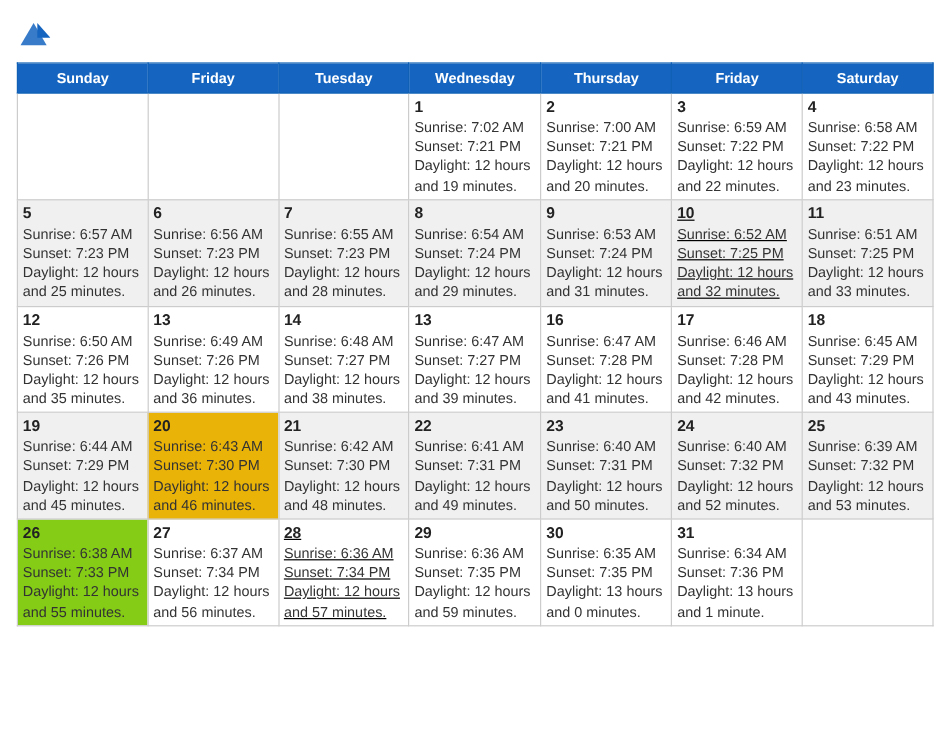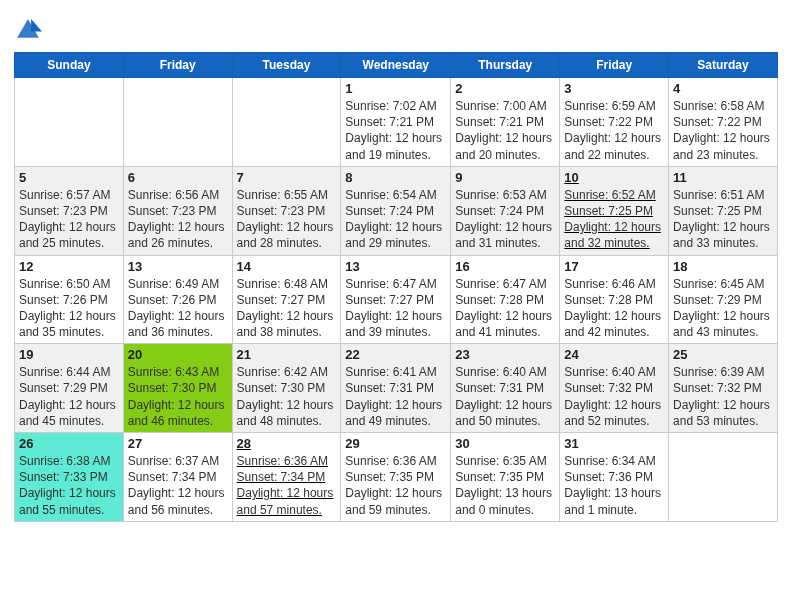--- a/index.html
+++ b/index.html
@@ -217,21 +217,21 @@
           <td style="background: rgb(255, 255, 255);">
             <span class="day-number">18</span>
             <div class="day-info">Sunrise: 6:45 AM<br>Sunset: 7:29 PM<br>Daylight: 12 hours and 43 minutes.</div>
           </td>
         </tr>
         <tr>
           <td style="background: rgb(240, 240, 240); margin-left: 24px;">
             <span class="day-number">19</span>
             <div class="day-info">Sunrise: 6:44 AM<br>Sunset: 7:29 PM<br>Daylight: 12 hours and 45 minutes.</div>
           </td>
-          <td style="background: #84cc16;">
+          <td style="background: #eab308;">
             <span class="day-number">20</span>
             <div class="day-info">Sunrise: 6:43 AM<br>Sunset: 7:30 PM<br>Daylight: 12 hours and 46 minutes.</div>
           </td>
           <td style="background: rgb(240, 240, 240);">
             <span class="day-number">21</span>
             <div class="day-info">Sunrise: 6:42 AM<br>Sunset: 7:30 PM<br>Daylight: 12 hours and 48 minutes.</div>
           </td>
           <td style="background: rgb(240, 240, 240);">
             <span class="day-number">22</span>
             <div class="day-info">Sunrise: 6:41 AM<br>Sunset: 7:31 PM<br>Daylight: 12 hours and 49 minutes.</div>
@@ -243,21 +243,21 @@
           <td style="background: rgb(240, 240, 240);">
             <span class="day-number">24</span>
             <div class="day-info">Sunrise: 6:40 AM<br>Sunset: 7:32 PM<br>Daylight: 12 hours and 52 minutes.</div>
           </td>
           <td style="background: rgb(240, 240, 240);">
             <span class="day-number">25</span>
             <div class="day-info">Sunrise: 6:39 AM<br>Sunset: 7:32 PM<br>Daylight: 12 hours and 53 minutes.</div>
           </td>
         </tr>
         <tr>
-          <td style="background: #5eead4; margin-top: 24px;">
+          <td style="background: #84cc16; margin-top: 24px;">
             <span class="day-number">26</span>
             <div class="day-info">Sunrise: 6:38 AM<br>Sunset: 7:33 PM<br>Daylight: 12 hours and 55 minutes.</div>
           </td>
           <td style="background: rgb(255, 255, 255);">
             <span class="day-number">27</span>
             <div class="day-info">Sunrise: 6:37 AM<br>Sunset: 7:34 PM<br>Daylight: 12 hours and 56 minutes.</div>
           </td>
           <td style="background: rgb(255, 255, 255); text-decoration: underline;">
             <span class="day-number">28</span>
             <div class="day-info">Sunrise: 6:36 AM<br>Sunset: 7:34 PM<br>Daylight: 12 hours and 57 minutes.</div>

